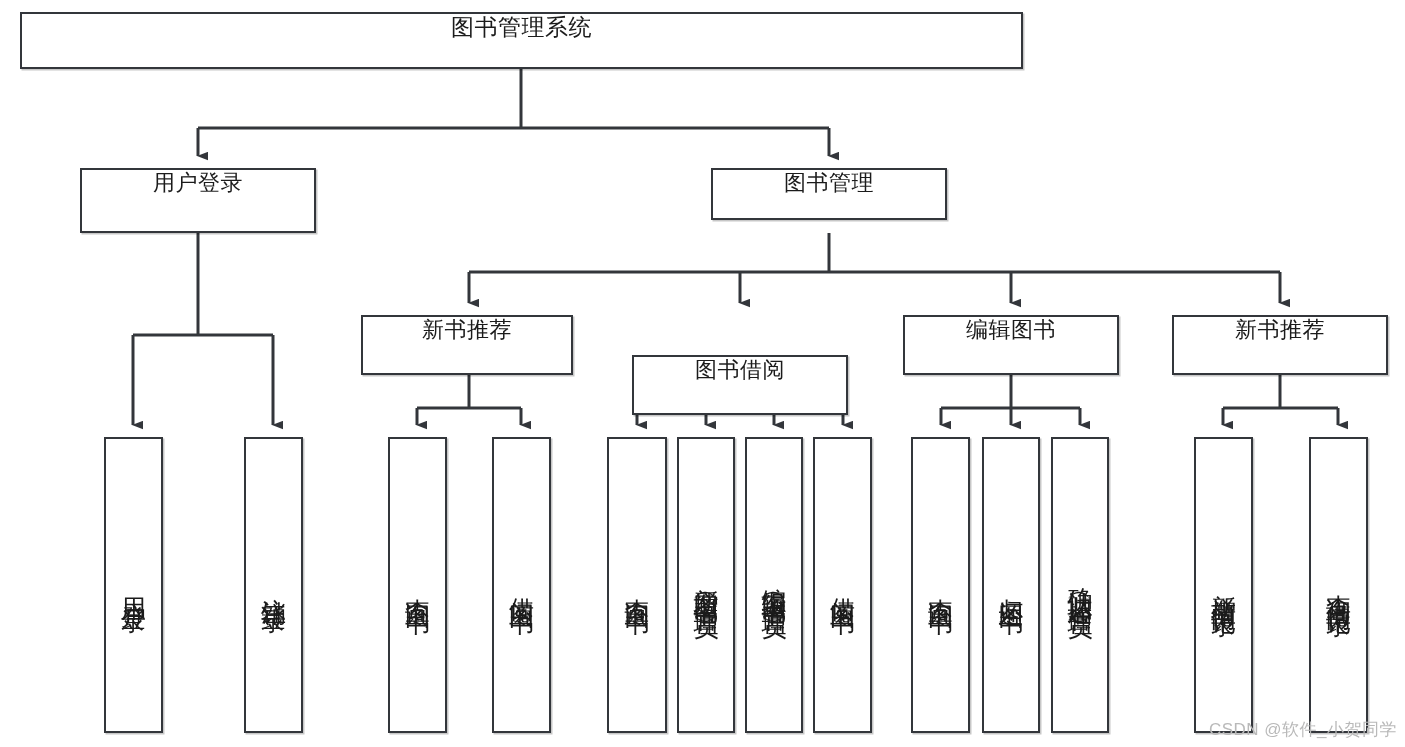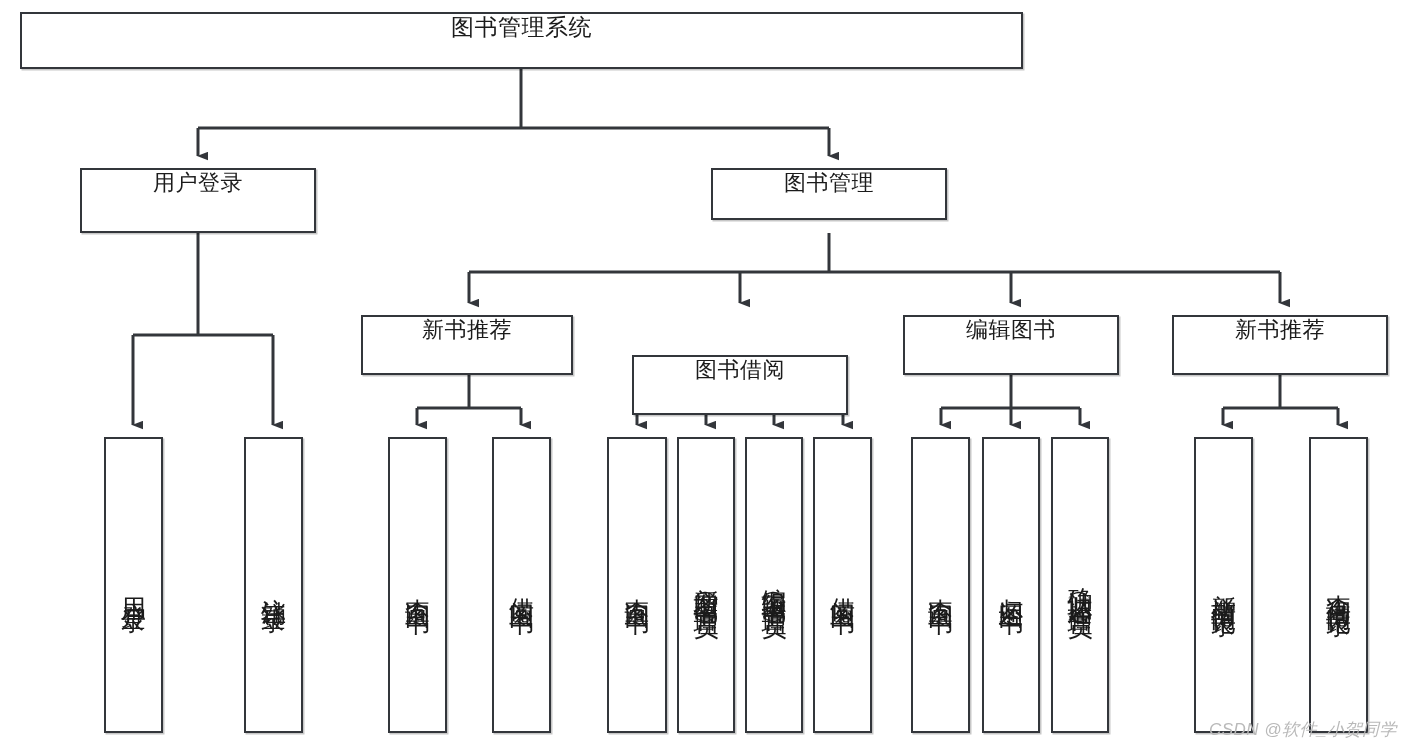--- a/index.html
+++ b/index.html
@@ -67,21 +67,20 @@
   }
   .watermark {
     position: absolute;
     right: 8px;
     bottom: 6px;
     font-size: 17px;
     color: #b9b9b9;
     letter-spacing: 0.5px;
     white-space: nowrap;
     pointer-events: none;
-    font-style: italic;
   }
 </style>
 </head>
 <body>
 
 <div id="diagram-root">
 
   <svg id="tree-svg" viewBox="0 0 1405 747">
     <defs>
       <marker id="arrowhead" markerWidth="9" markerHeight="11" refX="4.2" refY="10" orient="auto" markerUnits="userSpaceOnUse">

